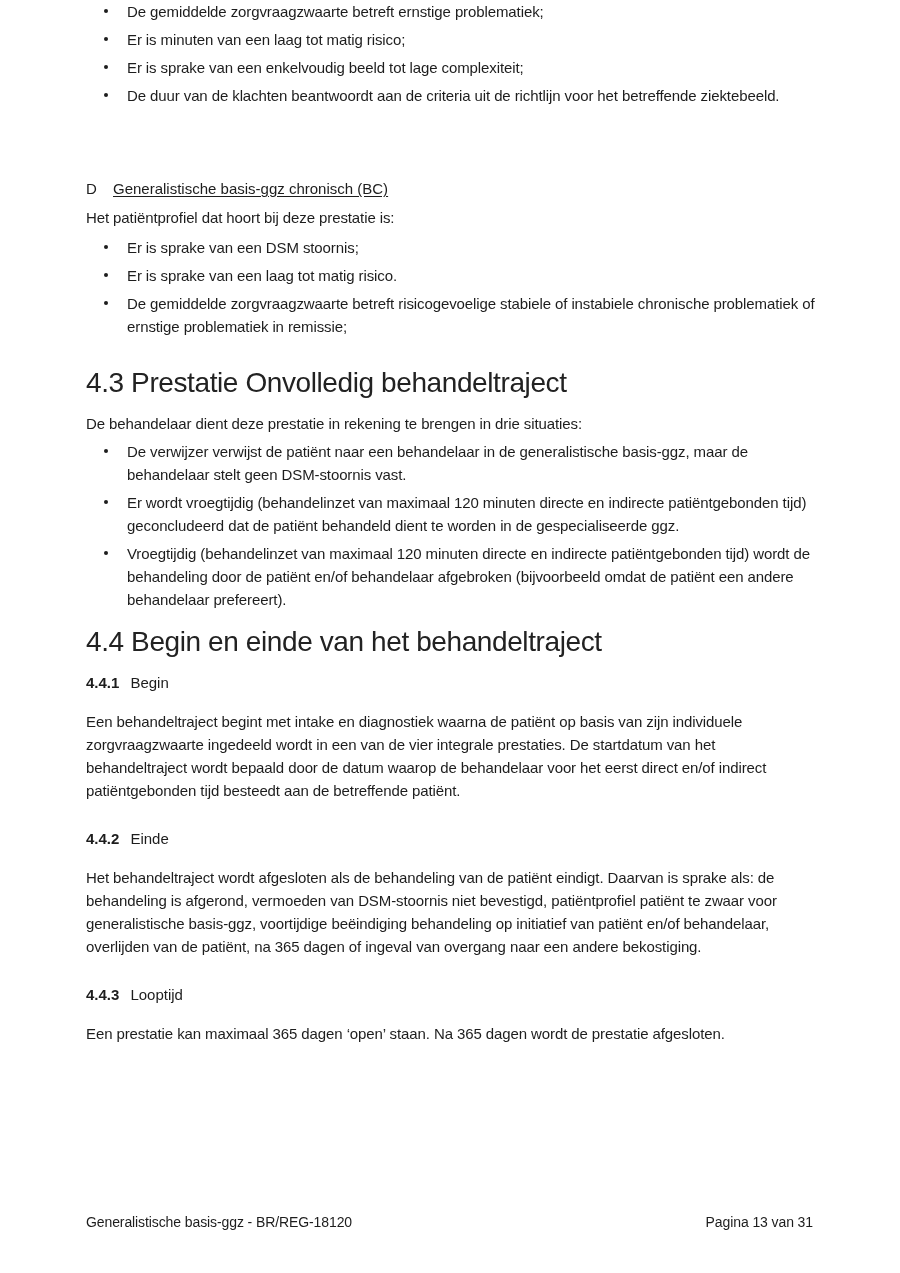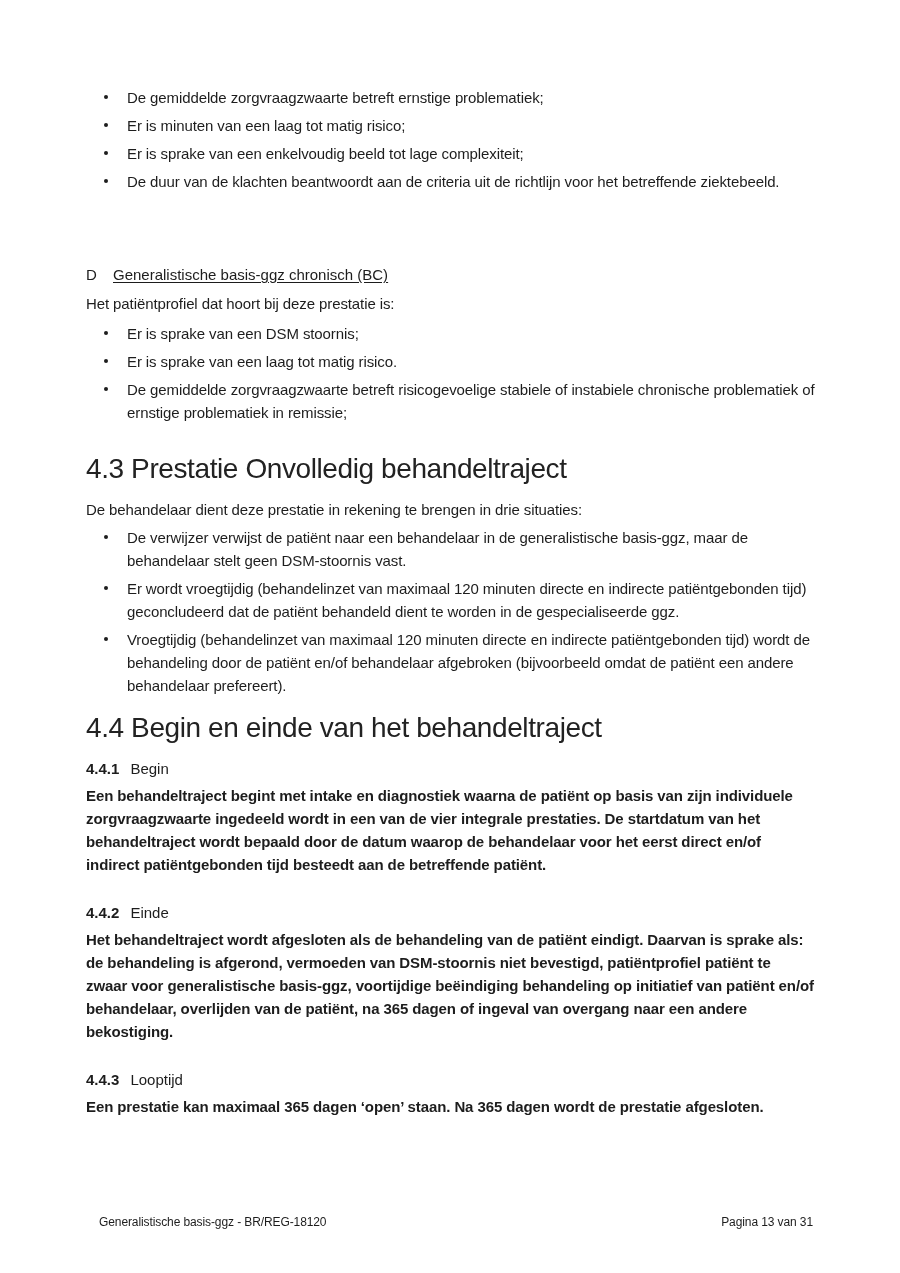--- a/index.html
+++ b/index.html
@@ -13,21 +13,20 @@
     background: #ffffff;
     font-family: "Liberation Sans", "DejaVu Sans", sans-serif;
     color: #1d1d1d;
     overflow: hidden;
   }
   .content {
     position: absolute;
     left: 86px;
     top: 0;
     width: 729px;
-    padding-top: 86px;
   }
   
   .body-text { font-size: 15px; line-height: 23px; letter-spacing: -0.1px; }
 
   
   ul.doc-list { list-style: none; }
   ul.doc-list li {
     position: relative;
     padding-left: 41px;
     font-size: 15px;
@@ -67,35 +66,34 @@
   .intro-43 { margin-top: 12px; }
   .list-43 { margin-top: 5px; }
   .h1-44 { margin-top: 14px; }
 
   
   .subsection { margin-top: 25px; }
   .subsection.first { margin-top: 12px; }
   .subsection h2 { font-size: 15px; line-height: 23px; font-weight: 400; }
   .sub-number { font-weight: 700; margin-right: 11px; letter-spacing: 0; }
   .sub-title { font-weight: 400; }
-  .subsection p { margin-top: 4px; font-weight: bold; }
+  .subsection p { margin-top: 16px; }
 
   
   .footer {
     position: absolute;
     left: 86px;
     right: 87px;
     top: 1213px;
     display: flex;
     justify-content: space-between;
-    font-size: 12px;
+    font-size: 14px;
     line-height: 18px;
     letter-spacing: -0.1px;
     color: #1d1d1d;
-    margin-left: 13px;
   }
 </style>
 </head>
 <body>
 
 <div class="page">
   <div class="content">
 
     <ul class="doc-list">
       <li>De gemiddelde zorgvraagzwaarte betreft ernstige problematiek;</li>

